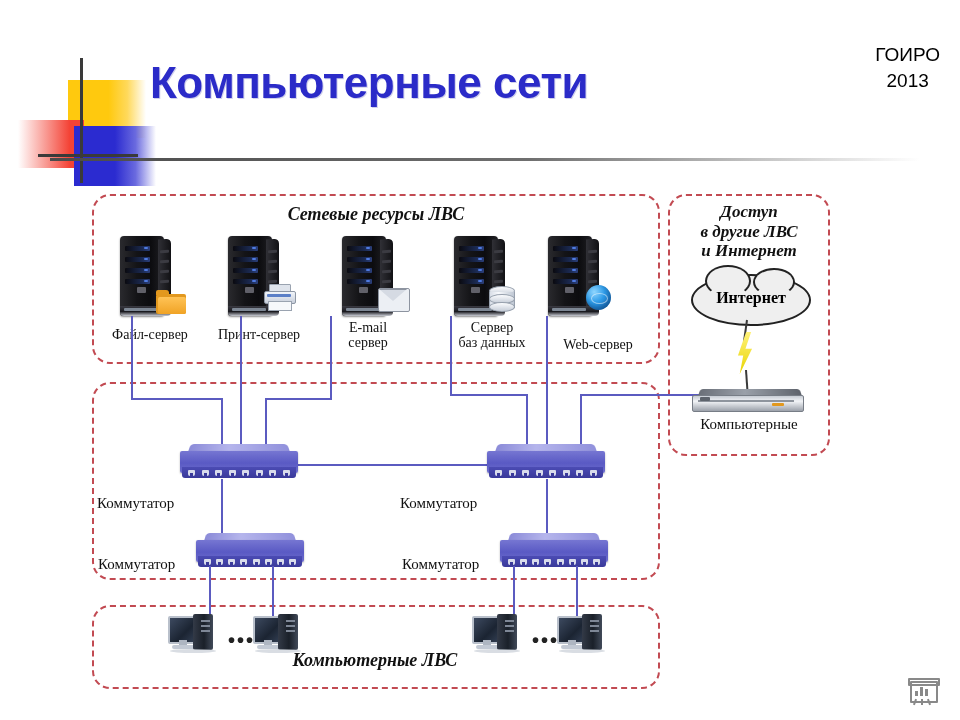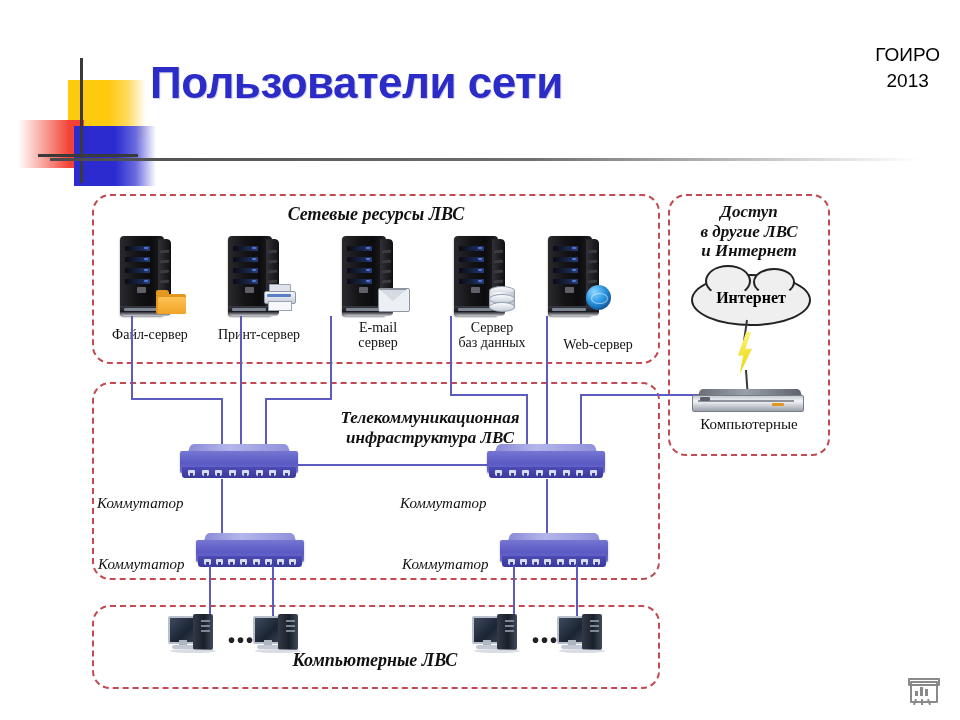--- a/index.html
+++ b/index.html
@@ -210,21 +210,21 @@
   }
   .switch .ports i{
     display:block;width:7px;height:6px;background:#d9dcec;border-radius:1px 1px 2px 2px;
     position:relative;
   }
   .switch .ports i:after{
     content:"";position:absolute;left:2px;top:3px;width:3px;height:3px;background:#3a3a9a;
   }
   .swlabel{
     position:absolute;font-family:"Liberation Serif", serif;
-    font-size:15px;color:#111;white-space:nowrap;font-style:italic;
+    font-size:15px;color:#111;white-space:nowrap;
   }
 
   
   .router{position:absolute;width:110px;height:26px;}
   .router .rtop{
     position:absolute;left:6px;top:0;right:0;height:8px;
     background:linear-gradient(to right,#6a6f78,#9aa0a9 45%,#5e636c);
     border-radius:3px 3px 0 0;
     transform:perspective(70px) rotateX(25deg);transform-origin:bottom center;
   }
@@ -310,33 +310,31 @@
   <div class="deco">
     <div class="yellow"></div>
     <div class="red"></div>
     <div class="blue"></div>
     <div class="vbar"></div>
     <div class="hbar"></div>
   </div>
 
   <div class="org-label">ГОИРО
 2013</div>
-  <div class="title">Пользователи сети</div>
+  <div class="title">Компьютерные сети</div>
   <div class="hrule"></div>
 
   <div id="diagram">
 
     <div class="dashbox" style="left:92px;top:14px;width:568px;height:170px;"></div>
     <div class="dashbox" style="left:92px;top:202px;width:568px;height:198px;"></div>
     <div class="dashbox" style="left:92px;top:425px;width:568px;height:84px;"></div>
     <div class="dashbox" style="left:668px;top:14px;width:162px;height:262px;"></div>
 
     <div class="boxlabel" style="left:192px;top:24px;width:368px;font-size:18px;">Сетевые ресурсы ЛВС</div>
-    <div class="boxlabel" style="left:285px;top:228px;width:290px;font-size:17px;">Телекоммуникационная
-инфраструктура ЛВС</div>
     <div class="boxlabel" style="left:230px;top:470px;width:290px;font-size:18px;">Компьютерные ЛВС</div>
     <div class="boxlabel" style="left:678px;top:22px;width:142px;font-size:17px;">Доступ
 в другие ЛВС
 и Интернет</div>
 
     <div class="server" style="left:120px;top:56px;">
       <div class="body"></div>
       <div class="side"></div>
       <div class="bay" style="top:10px">
           <b></b>
@@ -417,21 +415,21 @@
       <div class="vent" style="top:44px"></div>
       <div class="logo"></div>
         <div class="base"></div>
         <div class="front-strip"></div>
     </div>
     <div class="badge mail" style="left:378px;top:106px;">
       <div class="env"></div>
         <div class="flapA"></div>
         <div class="flapB"></div>
     </div>
-    <div class="srvlabel" style="left:338px;top:140px;width:80px;">E-mail
+    <div class="srvlabel" style="left:328px;top:140px;width:80px;">E-mail
 сервер</div>
 
     <div class="server" style="left:454px;top:56px;">
       <div class="body"></div>
         <div class="side"></div>
       <div class="bay" style="top:10px">
           <b></b>
         </div>
       <div class="bay" style="top:21px">
           <b></b>

